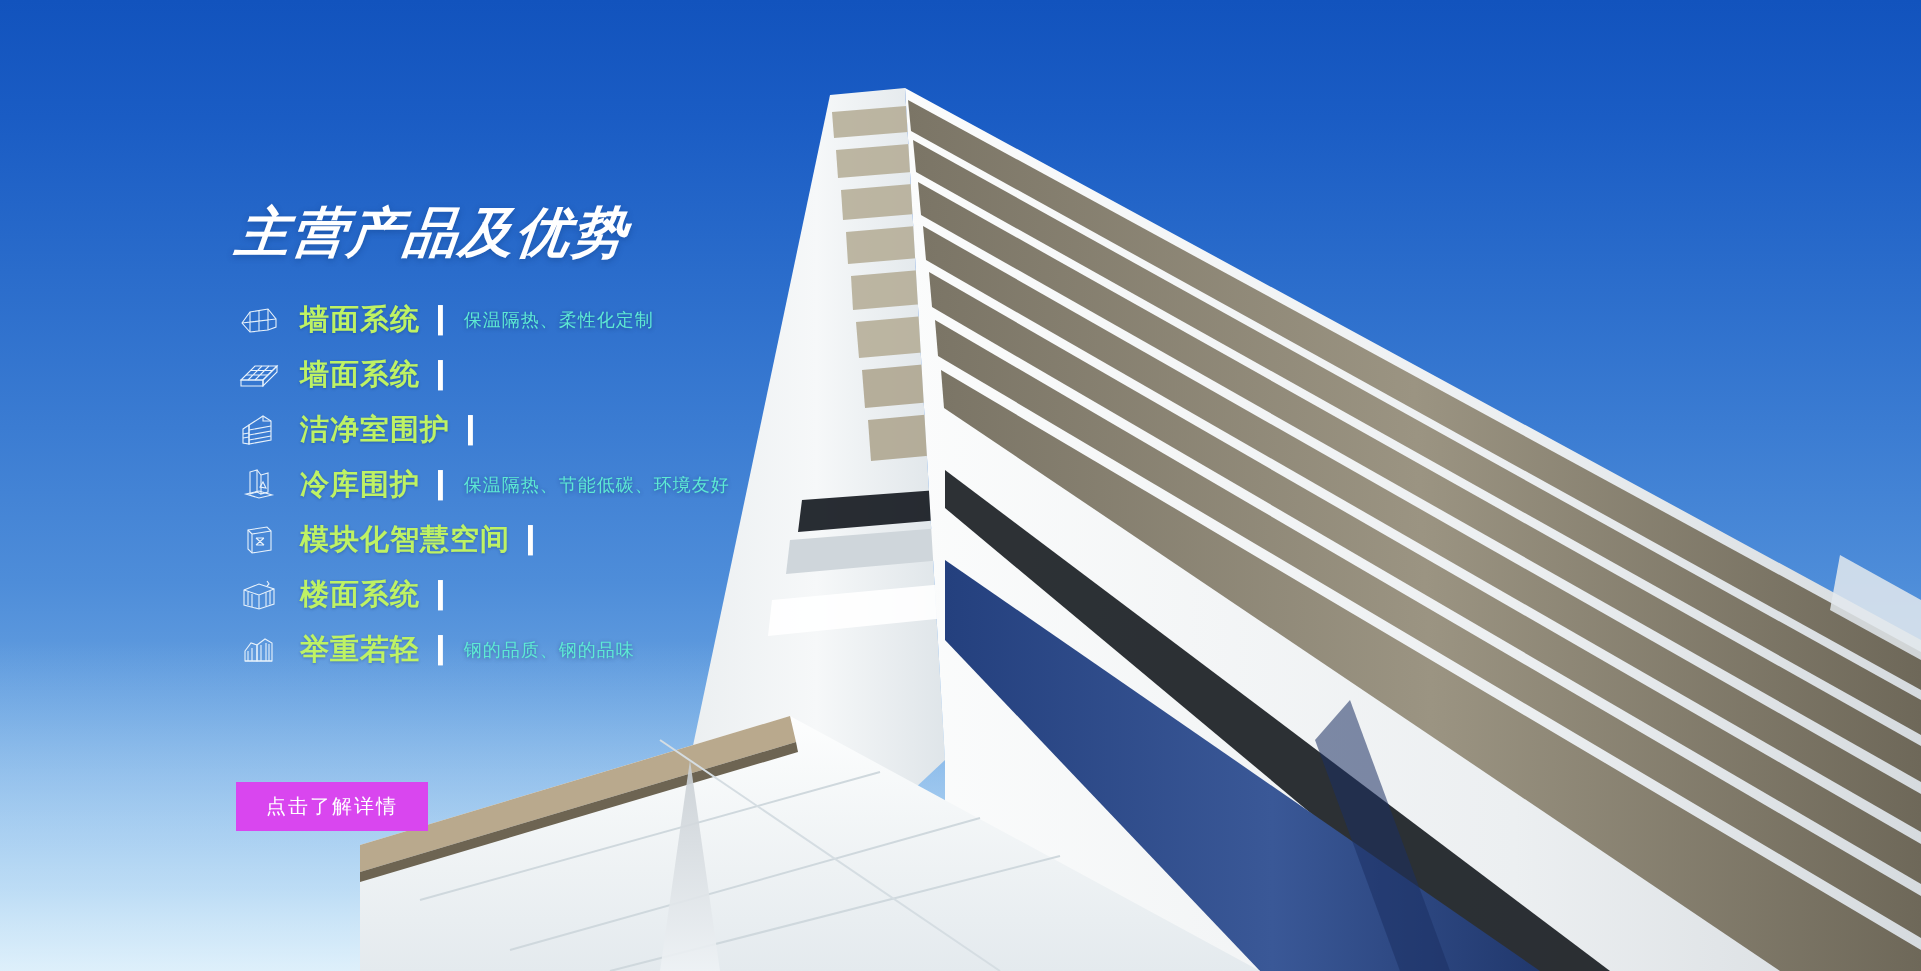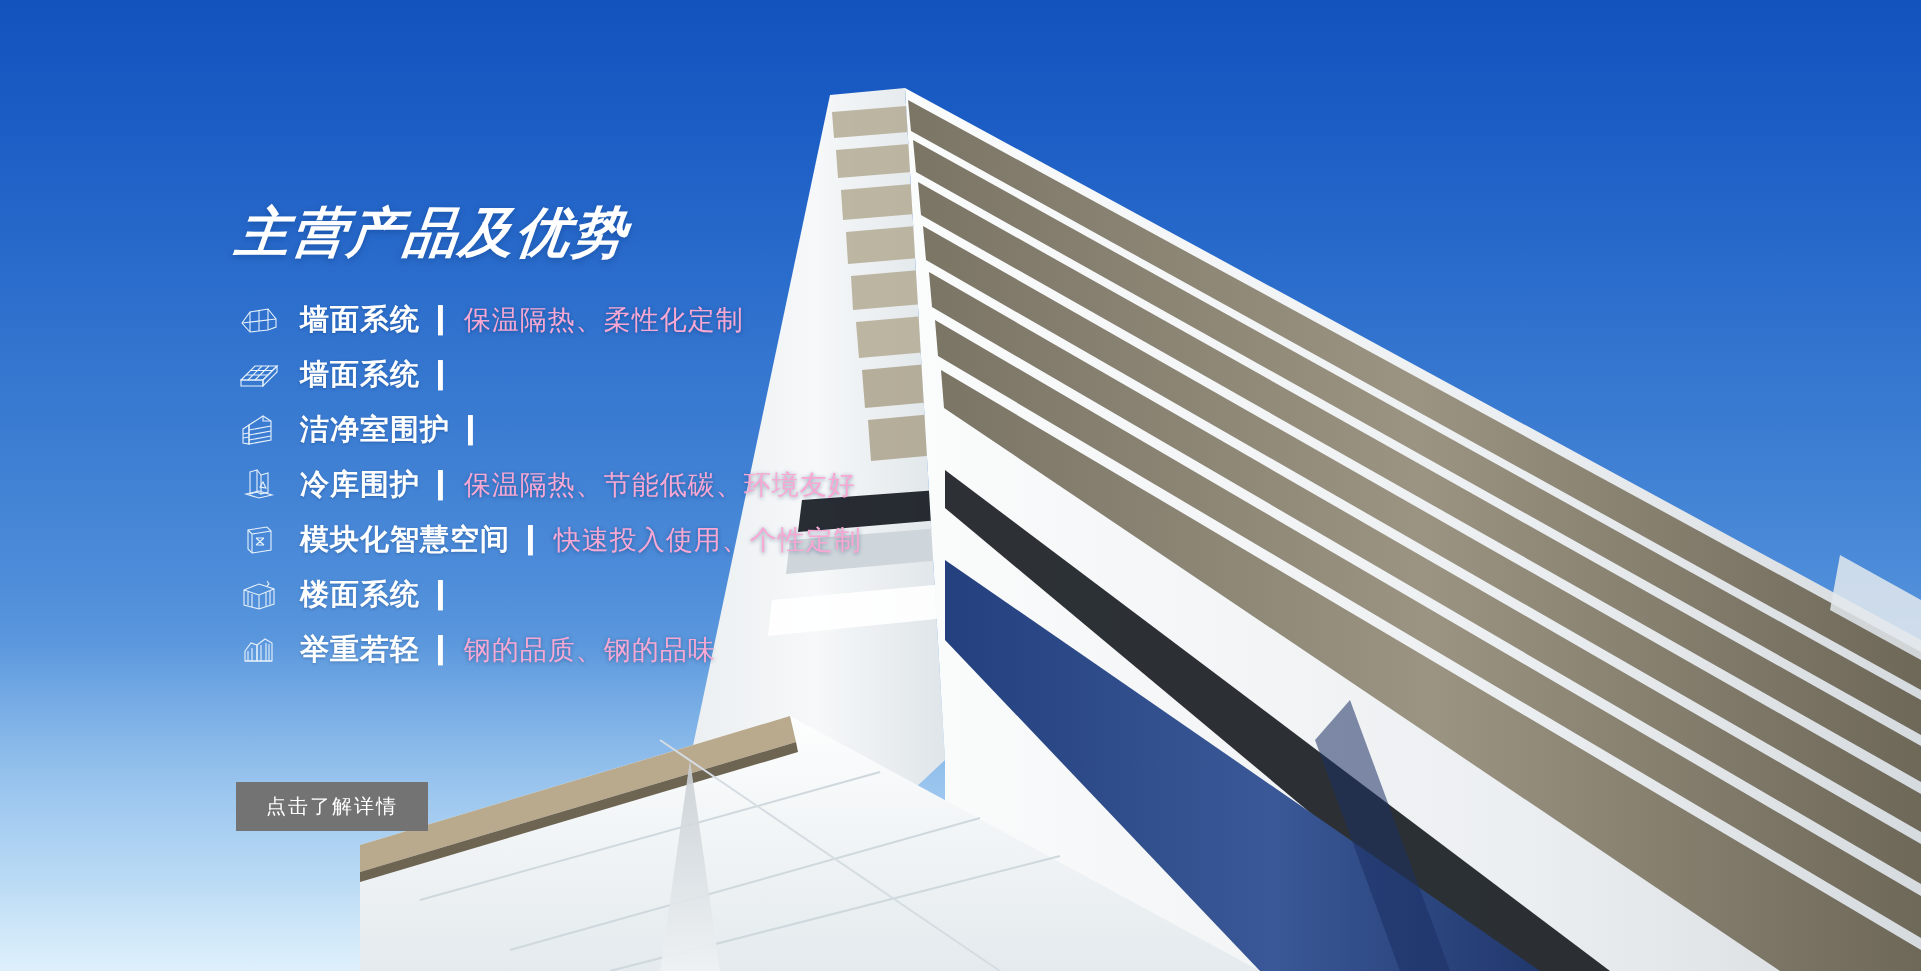--- a/index.html
+++ b/index.html
@@ -59,38 +59,38 @@
     height:55px;
     white-space:nowrap;
   }
   .ico{
     width:46px;height:42px;flex:0 0 46px;
     display:flex;align-items:center;justify-content:center;
     margin-right:18px;
   }
   .ico svg{display:block;}
   .rtitle{
-    color:#ffffff;
+    color:#bef264;
     font-size:29px;font-weight:bold;
     letter-spacing:1px;
     text-shadow:0 1px 3px rgba(0,40,90,.30);
   }
   .sep{
     color:#ffffff;font-size:25px;font-weight:bold;
     margin:0 12px 0 14px;
     transform:scaleX(.55);
     display:inline-block;
   }
   .rdesc{
-    color:#f9a8d4;font-size:27px;letter-spacing:1px;
+    color:#5eead4;font-size:18px;letter-spacing:1px;
     text-shadow:0 1px 4px rgba(0,40,90,.45);
   }
   .cta{
     position:absolute;left:236px;top:782px;
-    background:#737373;color:#ffffff;
+    background:#d946ef;color:#ffffff;
     font-size:20px;letter-spacing:2px;
     padding:14px 30px 15px 30px;
     border:0;cursor:pointer;
     font-family:inherit;
     line-height:1;
   }
 </style>
 </head>
 <body>
 
@@ -245,21 +245,20 @@
       <div class="row">
         <span class="ico">
           <svg width="40" height="34" viewBox="0 0 40 34" fill="none" stroke="#e8f2fb" stroke-width="1.1">
             <polygon points="9,7 28,4 32,8 32,27 13,30 9,26"></polygon>
             <path d="M9 7 L13 11 L13 30 M13 11 L32 8"></path>
             <path d="M17 15 L25 22 M25 15 L17 22 M17 15 L25 15 M17 22 L25 22"></path>
           </svg>
         </span>
         <span class="rtitle">模块化智慧空间</span>
         <span class="sep">▌</span>
-        <span class="rdesc">快速投入使用、个性定制</span>
       </div>
 
       <div class="row">
         <span class="ico">
           <svg width="40" height="34" viewBox="0 0 40 34" fill="none" stroke="#e8f2fb" stroke-width="1.1">
             <polygon points="5,12 20,6 35,11 35,26 20,31 5,27"></polygon>
             <path d="M5 12 L20 17 L35 11 M20 17 L20 31"></path>
             <path d="M9 14 L9 27 M13 16 L13 29 M27 14.5 L27 28 M31 13 L31 26.5"></path>
             <path d="M28 3 L30 6 L28 8"></path>
           </svg>

